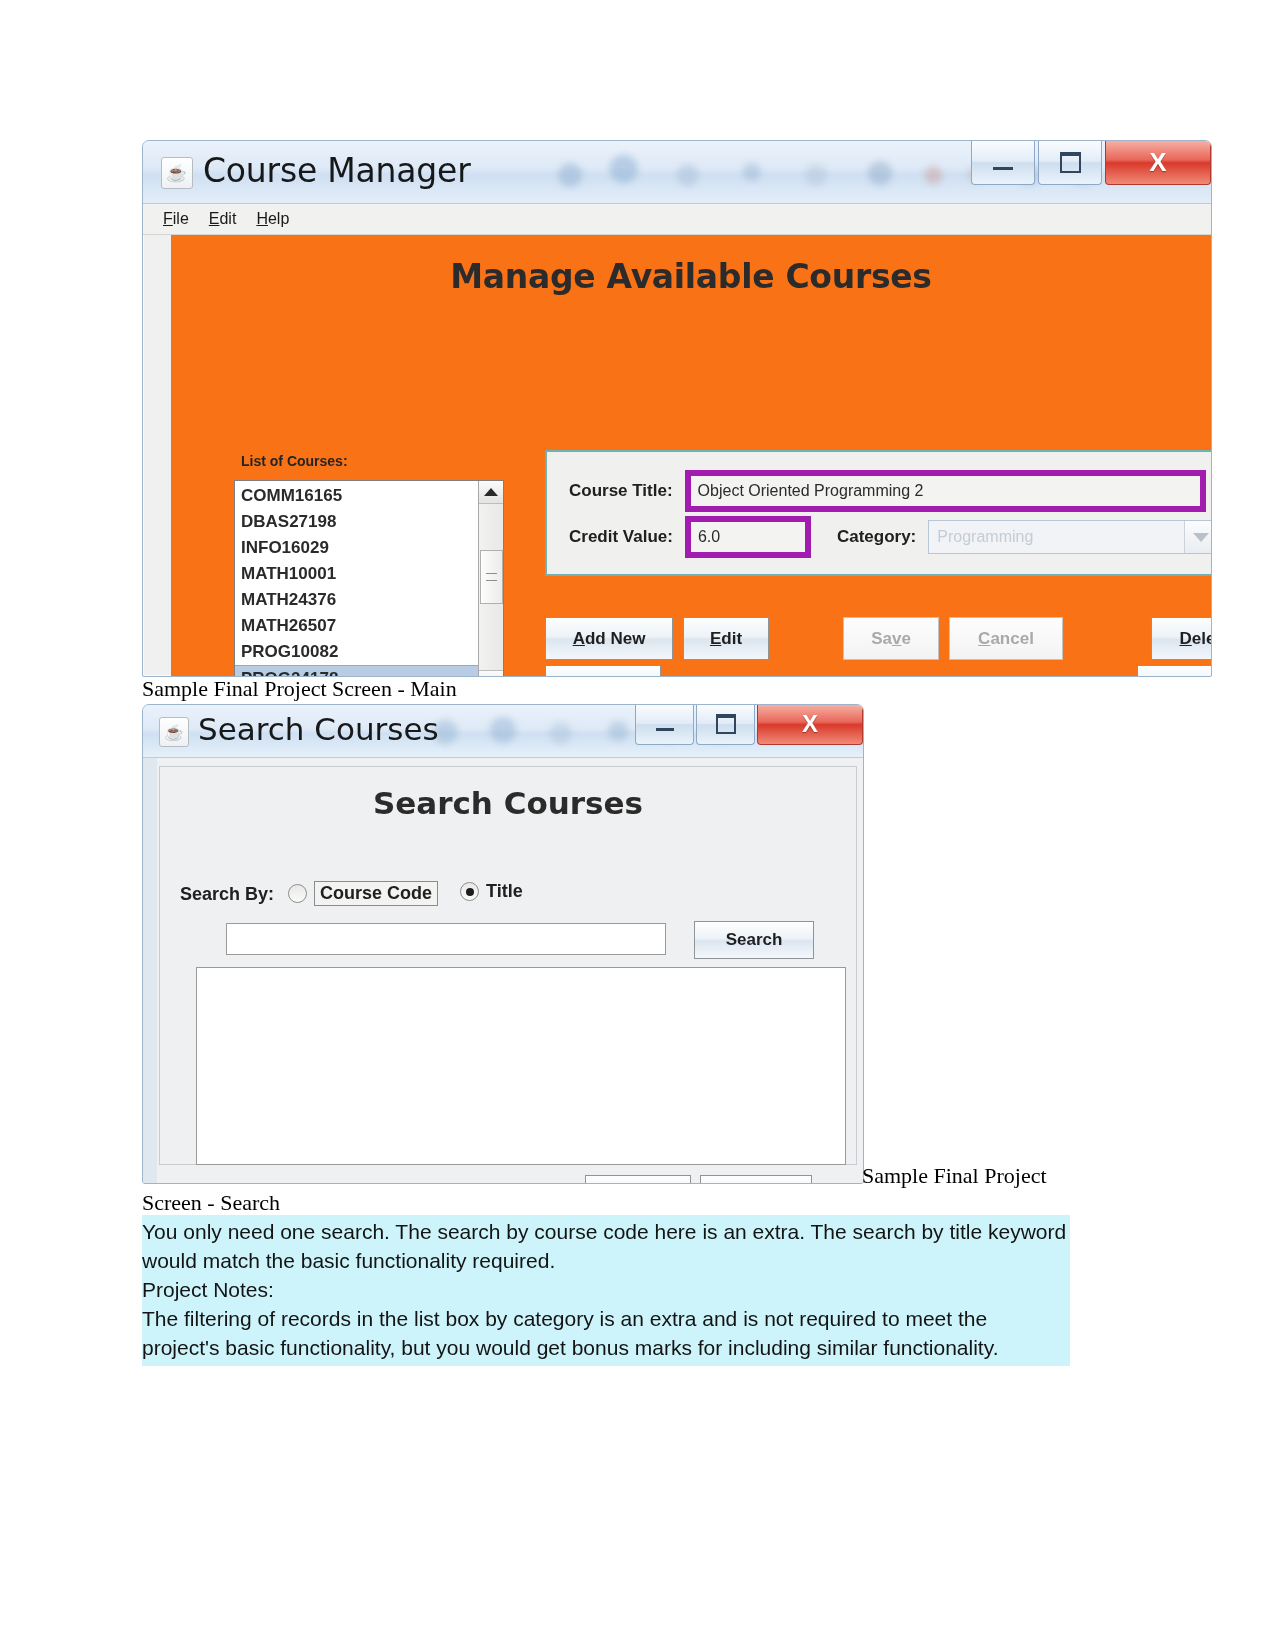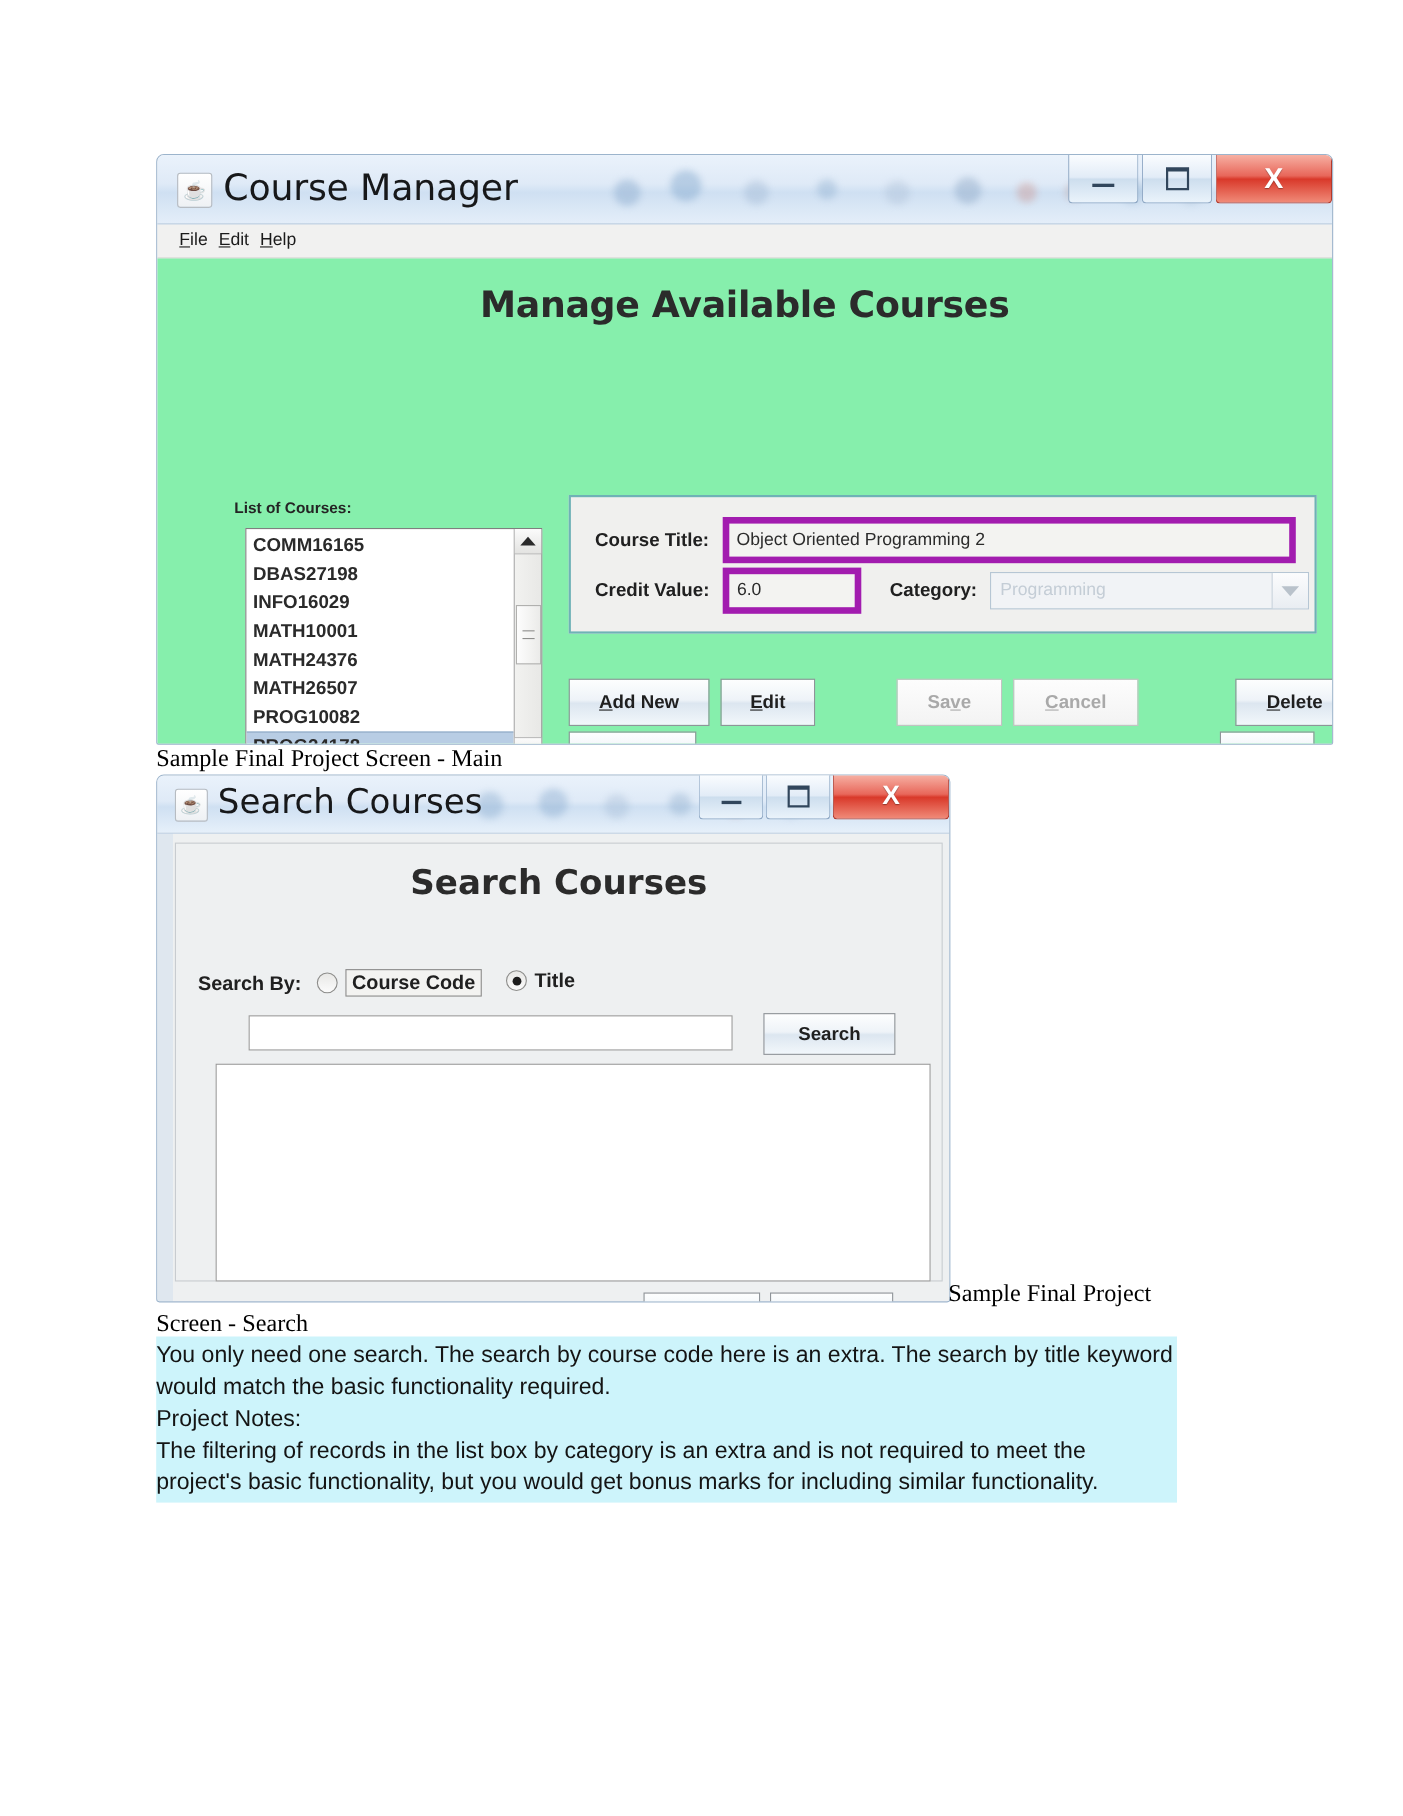--- a/index.html
+++ b/index.html
@@ -65,26 +65,26 @@
     width:104px;
     background:linear-gradient(to bottom,#f7b3a6 0%,#e8675a 45%,#d9392a 52%,#f08a78 100%);
     border-color:#b23a2c;color:#fff;font-size:26px;font-weight:700;
     text-shadow:0 1px 1px rgba(0,0,0,.35);
   }
   .wbtn .minglyph{display:block;width:20px;height:3px;background:#31465c;margin-top:12px;}
   .wbtn .maxglyph{display:block;width:17px;height:15px;border:2px solid #31465c;border-top-width:4px;}
 
   .menubar{
     height:30px;background:#f1f1f0;border-bottom:1px solid #d5d5d2;
-    display:flex;align-items:center;padding-left:20px;gap:10px;
+    display:flex;align-items:center;padding-left:20px;gap:20px;
     font-size:16px;color:#1a1a1a;
   }
   .menubar span u{text-decoration:underline;}
 
-  .main-body{position:relative;height:443px;background:#86efac;}
+  .main-body{position:relative;height:443px;background:#f97316;margin-left:28px;}
   .screen-title{
     position:absolute;left:0;right:0;top:22px;text-align:center;
     font-size:33px;font-weight:700;color:#2b2b2b;
     font-family:"DejaVu Sans",sans-serif;letter-spacing:-.3px;
   }
 
   
   .combo{
     position:absolute;left:70px;top:172px;width:268px;height:38px;
     border:1px solid #8a8a8a;background:#fff;display:flex;
@@ -94,21 +94,21 @@
     width:38px;border-left:1px solid #9a9a9a;
     background:linear-gradient(to bottom,#fdfdfd,#e6e6e4 55%,#dcdcda);
     display:flex;align-items:center;justify-content:center;
   }
   .tri-d{width:0;height:0;border-left:8px solid transparent;border-right:8px solid transparent;border-top:9px solid #2a2a2a;}
   .tri-u{width:0;height:0;border-left:7px solid transparent;border-right:7px solid transparent;border-bottom:8px solid #2a2a2a;}
 
   .list-label{position:absolute;left:70px;top:218px;font-size:14px;font-weight:700;color:#242424;text-align:center;}
 
   .listbox{
-    position:absolute;left:80px;top:245px;width:268px;height:212px;
+    position:absolute;left:63px;top:245px;width:268px;height:212px;
     border:1px solid #7f7f7f;background:#fff;display:flex;
   }
   .listitems{flex:1;padding-top:2px;overflow:hidden;}
   .litem{height:26px;line-height:26px;padding-left:6px;font-size:17px;font-weight:700;color:#2a2a2a;
     font-family:"Liberation Sans",sans-serif;}
   .litem.sel{background:#b8cde4;border-top:1px solid #8fa9c6;border-bottom:1px solid #8fa9c6;}
   .vscroll{
     width:24px;border-left:1px solid #a8a8a8;
     background:linear-gradient(to right,#f2f2f0,#e8e8e6);
     display:flex;flex-direction:column;justify-content:space-between;align-items:center;

